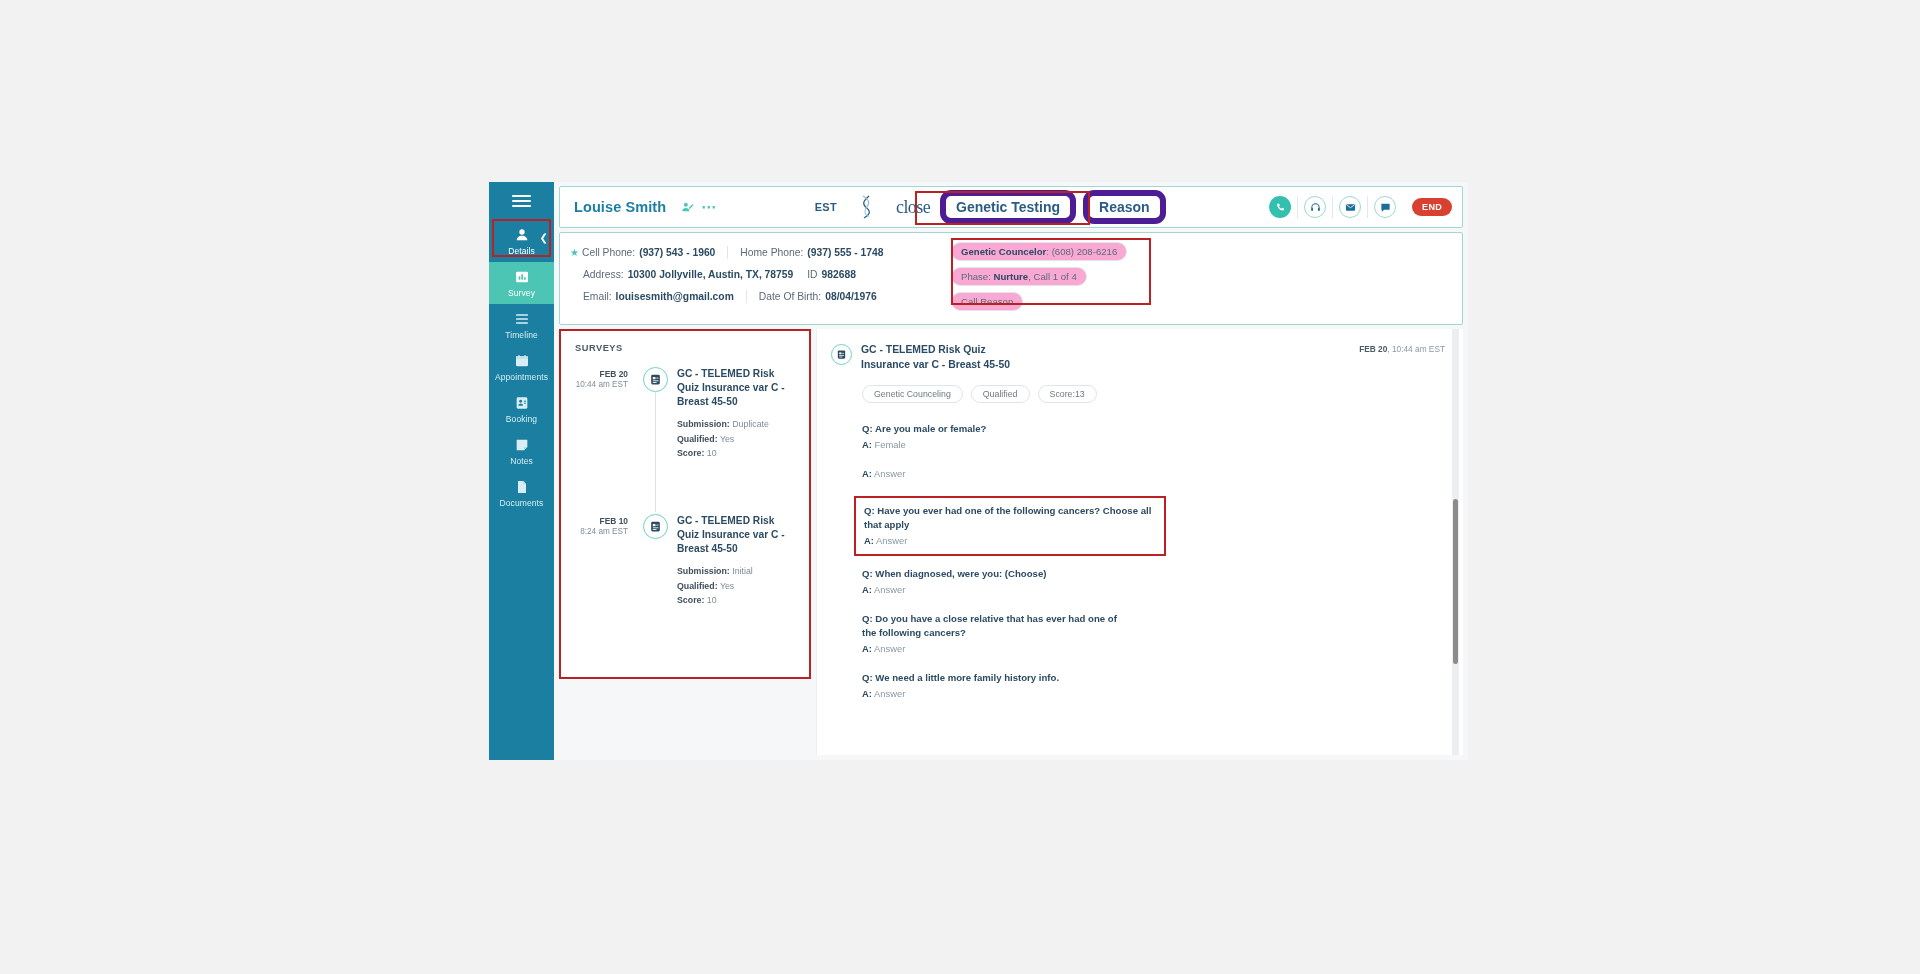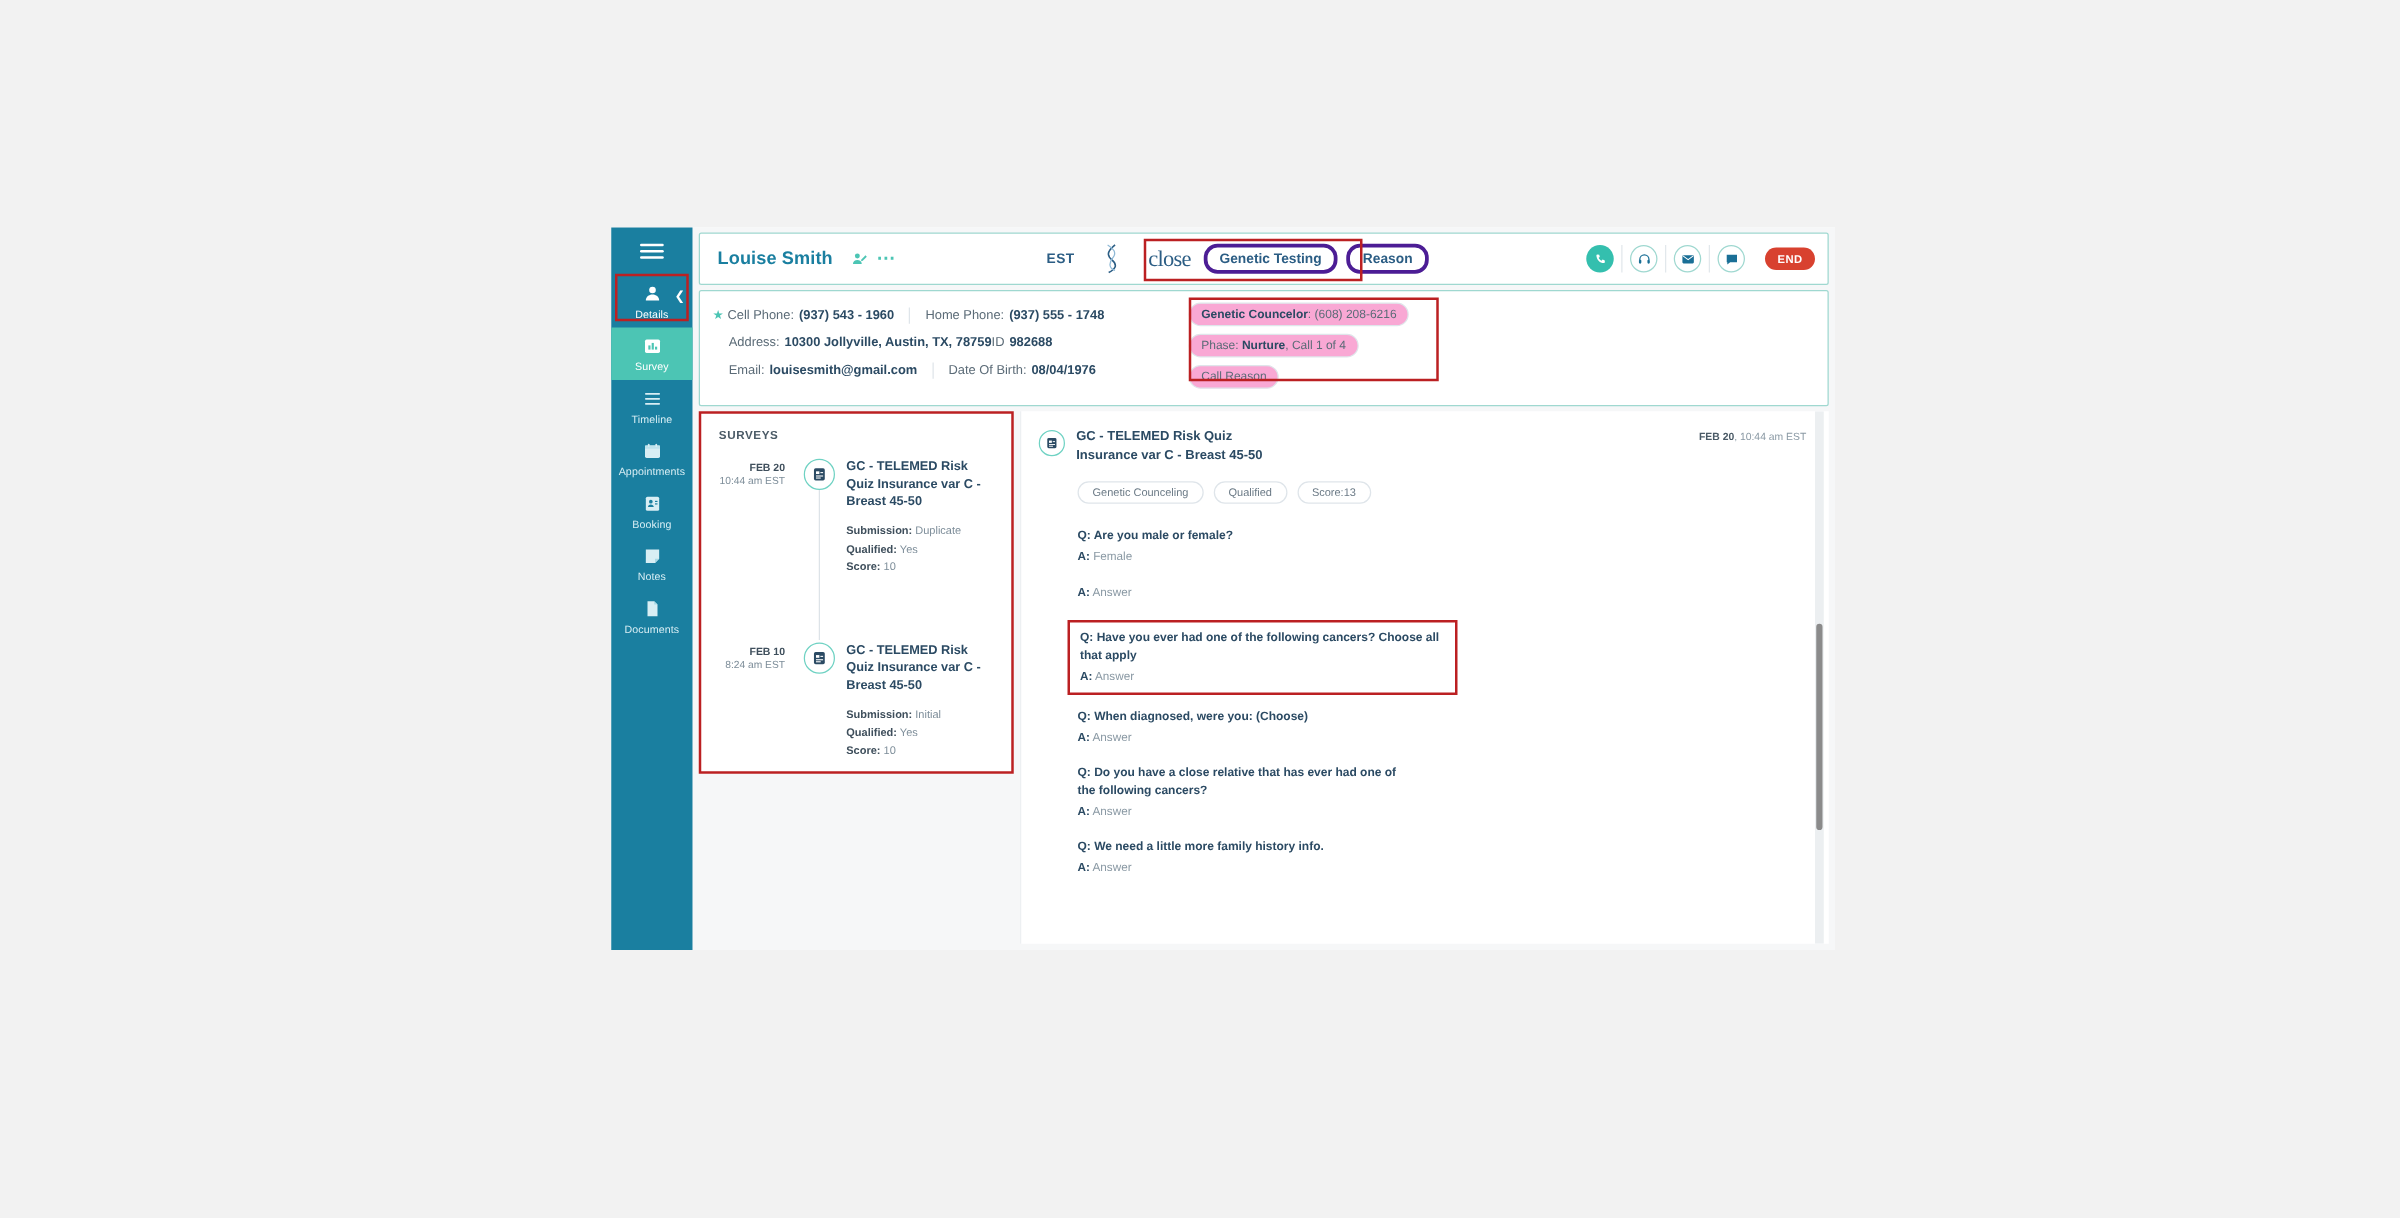--- a/index.html
+++ b/index.html
@@ -88,22 +88,22 @@
   .name-icons { display:flex; align-items:center; gap:7px; margin-left:5px; }
   .ellipsis-icon { color:#4cc5b4; font-size:15px; letter-spacing:1px; line-height:8px; font-weight:bold;}
 
   #logo-block { margin-left:auto; display:flex; align-items:center; gap:21px; }
   .est-text { font-size:11px; font-weight:bold; color:#2b5d84; letter-spacing:.3px;}
   .logo-wrap { display:flex; align-items:flex-end; }
   .logo-word { font-size:18px; color:#2b5d84; letter-spacing:-0.6px; line-height:16px; font-family:"Liberation Serif", serif;}
 
   #header-chips { display:flex; gap:7px; }
   .hchip {
-    border:3px solid #4c1d95; border-radius:11px;
-    padding: 3px 10px; font-size:11px; font-weight:bold; color:#2b5d84;
+    border:6px solid #4c1d95; border-radius:11px;
+    padding: 3px 10px; font-size:14px; font-weight:bold; color:#2b5d84;
     background:#fff; white-space:nowrap;
   }
   #header-chips-highlight {
     position:absolute; left:355px; top:4px; width:175px; height:34px;
     border:2px solid #bb2022; pointer-events:none;
   }
 
   #action-icons { margin-left:auto; display:flex; align-items:center; gap:0; }
   .act {
     width:22px; height:22px; border-radius:50%;
@@ -153,21 +153,21 @@
   #body-split { flex:1 1 auto; display:flex; gap:5px; min-height:0; }
 
   
   #surveys-panel {
     width:252px; flex:0 0 252px;
     background:#fff;
     border:2px solid #bb2022;
     padding:12px 10px 10px 14px;
     position:relative;
     align-self:flex-start;
-    height:290px;
+    height:350px;
   }
   #surveys-title {
     font-size:9.3px; font-weight:bold; color:#4a5a66;
     letter-spacing:.5px; margin-bottom:14px;
   }
   .survey-entry { display:flex; position:relative; margin-bottom:2px; }
   .se-date {
     width:62px; flex:0 0 62px; text-align:right; padding-right:9px; padding-top:2px;
   }
   .se-date .d1 { font-size:8.4px; font-weight:bold; color:#3f4f5c; display:block; }
@@ -389,21 +389,21 @@
           <span class="c-cell">
             <span class="lbl">Home Phone:</span>
             <span class="val">(937) 555 - 1748</span>
           </span>
         </div>
         <div class="c-row" style="padding-left:13px;">
           <span class="c-cell">
             <span class="lbl">Address:</span>
             <span class="val">10300 Jollyville, Austin, TX, 78759</span>
           </span>
-          <span class="c-cell" style="margin-left:0;justify-content:space-between;">
+          <span class="c-cell" style="margin-left:14px;justify-content:space-between;">
             <span class="lbl">ID</span>
             <span class="val">982688</span>
           </span>
         </div>
         <div class="c-row" style="padding-left:13px;">
           <span class="c-cell">
             <span class="lbl">Email:</span>
             <span class="val">louisesmith@gmail.com</span>
           </span>
           <span class="c-sep"></span>

